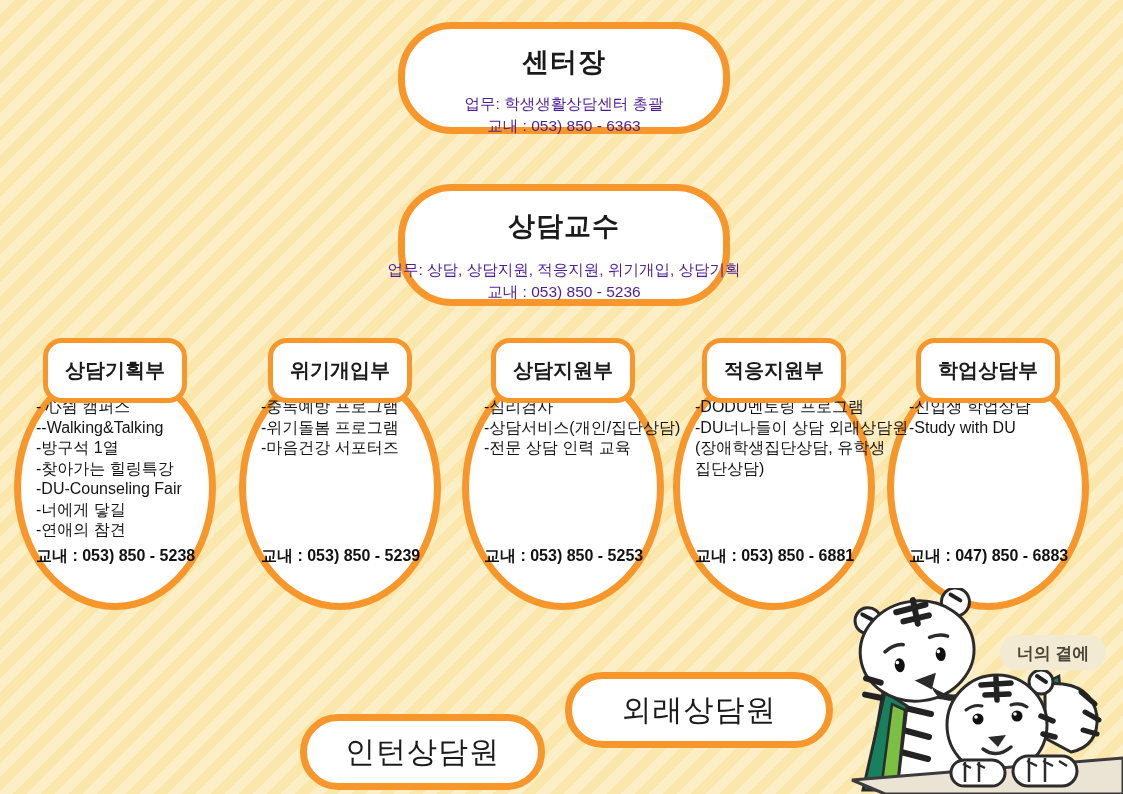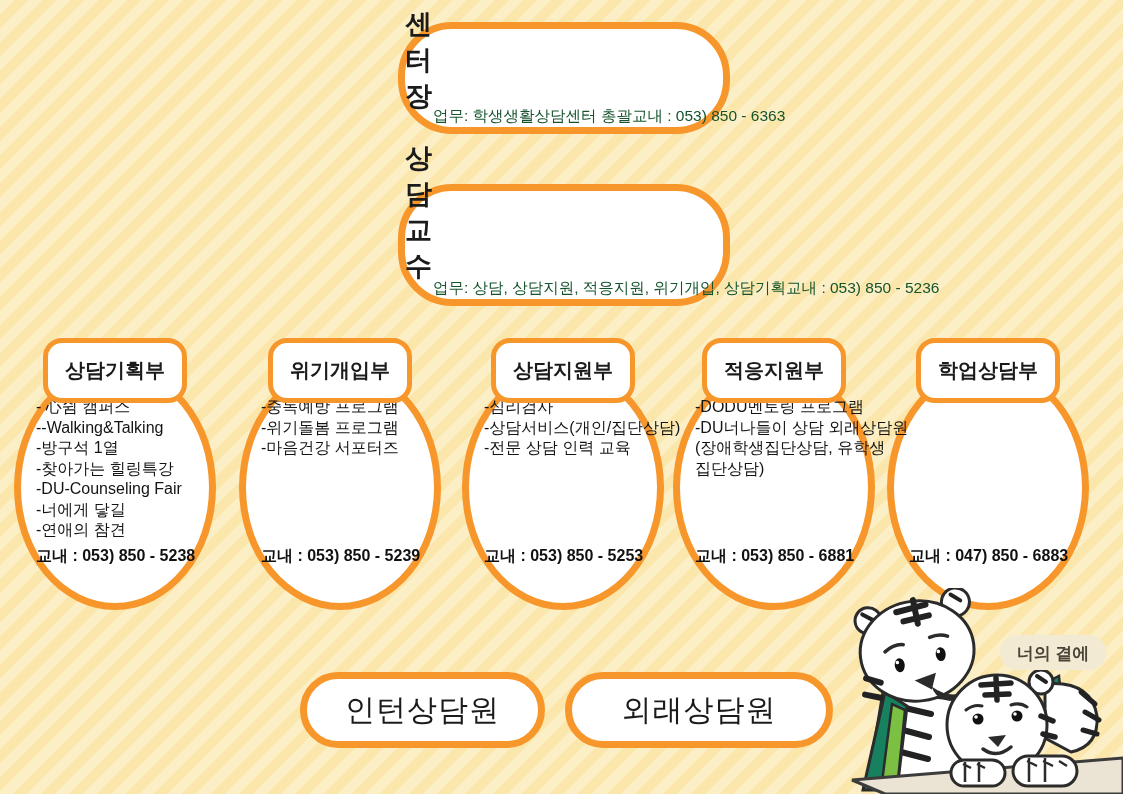--- a/index.html
+++ b/index.html
@@ -10,24 +10,24 @@
     overflow:hidden;
   }
   .canvas {
     position:relative; width:1123px; height:794px;
     background:repeating-linear-gradient(135deg,#FCEFC6 0 10px,#FBE7AC 10px 20px);
   }
   
   .topbox {
     position:absolute; left:398px; width:332px;
     background:#fff; border:7px solid #F7962B; border-radius:54px;
-    display:flex; flex-direction:row; align-items:flex-end; text-align:center;
+    display:flex; flex-direction:column; align-items:center; text-align:center;
   }
   .topbox .t { font-size:27px; font-weight:600; letter-spacing:1px; }
-  .topbox .lines { font-size:15.5px; line-height:22px; white-space:nowrap; color:#14532d; }
+  .topbox .lines { font-size:15.5px; line-height:22px; white-space:nowrap; color:#4c1d95; }
   #box-director { top:22px; height:112px; padding-top:15px; }
   #box-director .t { margin-bottom:13px; }
   #box-professor { top:184px; height:122px; padding-top:17px; }
   #box-professor .t { margin-bottom:15px; }
   
   .dept { position:absolute; top:338px; width:202px; height:272px; }
   .egg {
     position:absolute; top:27px; left:0; width:202px; height:245px;
     background:#fff; border:7px solid #F7962B; border-radius:50%;
   }
@@ -46,21 +46,21 @@
   }
   #dept-0 { left:14px; } #dept-1 { left:239px; } #dept-2 { left:462px; }
   #dept-3 { left:673px; } #dept-4 { left:887px; }
   
   .bottom-pill {
     position:absolute; top:672px; height:76px;
     background:#fff; border:7px solid #F7962B; border-radius:40px;
     display:flex; align-items:center; justify-content:center;
     font-size:30px; font-weight:500; letter-spacing:1px;
   }
-  #pill-intern { left:300px; width:245px; }
+  #pill-intern { left:300px; width:245px;margin-top:42px; }
   #pill-visiting { left:565px; width:268px; }
   
   .mascot { position:absolute; left:845px; top:588px; width:278px; height:206px; }
 </style>
 </head>
 <body>
 
 <div class="canvas">
 
   <div class="topbox" id="box-director">
@@ -120,20 +120,24 @@
       <div>-DU너나들이 상담 외래상담원</div>
       <div>(장애학생집단상담, 유학생</div>
       <div>집단상담)</div>
     </div>
     <div class="dept-phone">교내 : 053) 850 - 6881</div>
   </div>
 
   <div class="dept" id="dept-4">
     <div class="egg"></div>
     <div class="dept-pill">학업상담부</div>
+    <div class="dept-items">
+      <div>-신입생 학업상담</div>
+      <div>-Study with DU</div>
+    </div>
     <div class="dept-phone">교내 : 047) 850 - 6883</div>
   </div>
 
   <div class="bottom-pill" id="pill-intern">
     <span>인턴상담원</span>
   </div>
   <div class="bottom-pill" id="pill-visiting">
     <span>외래상담원</span>
   </div>
 

